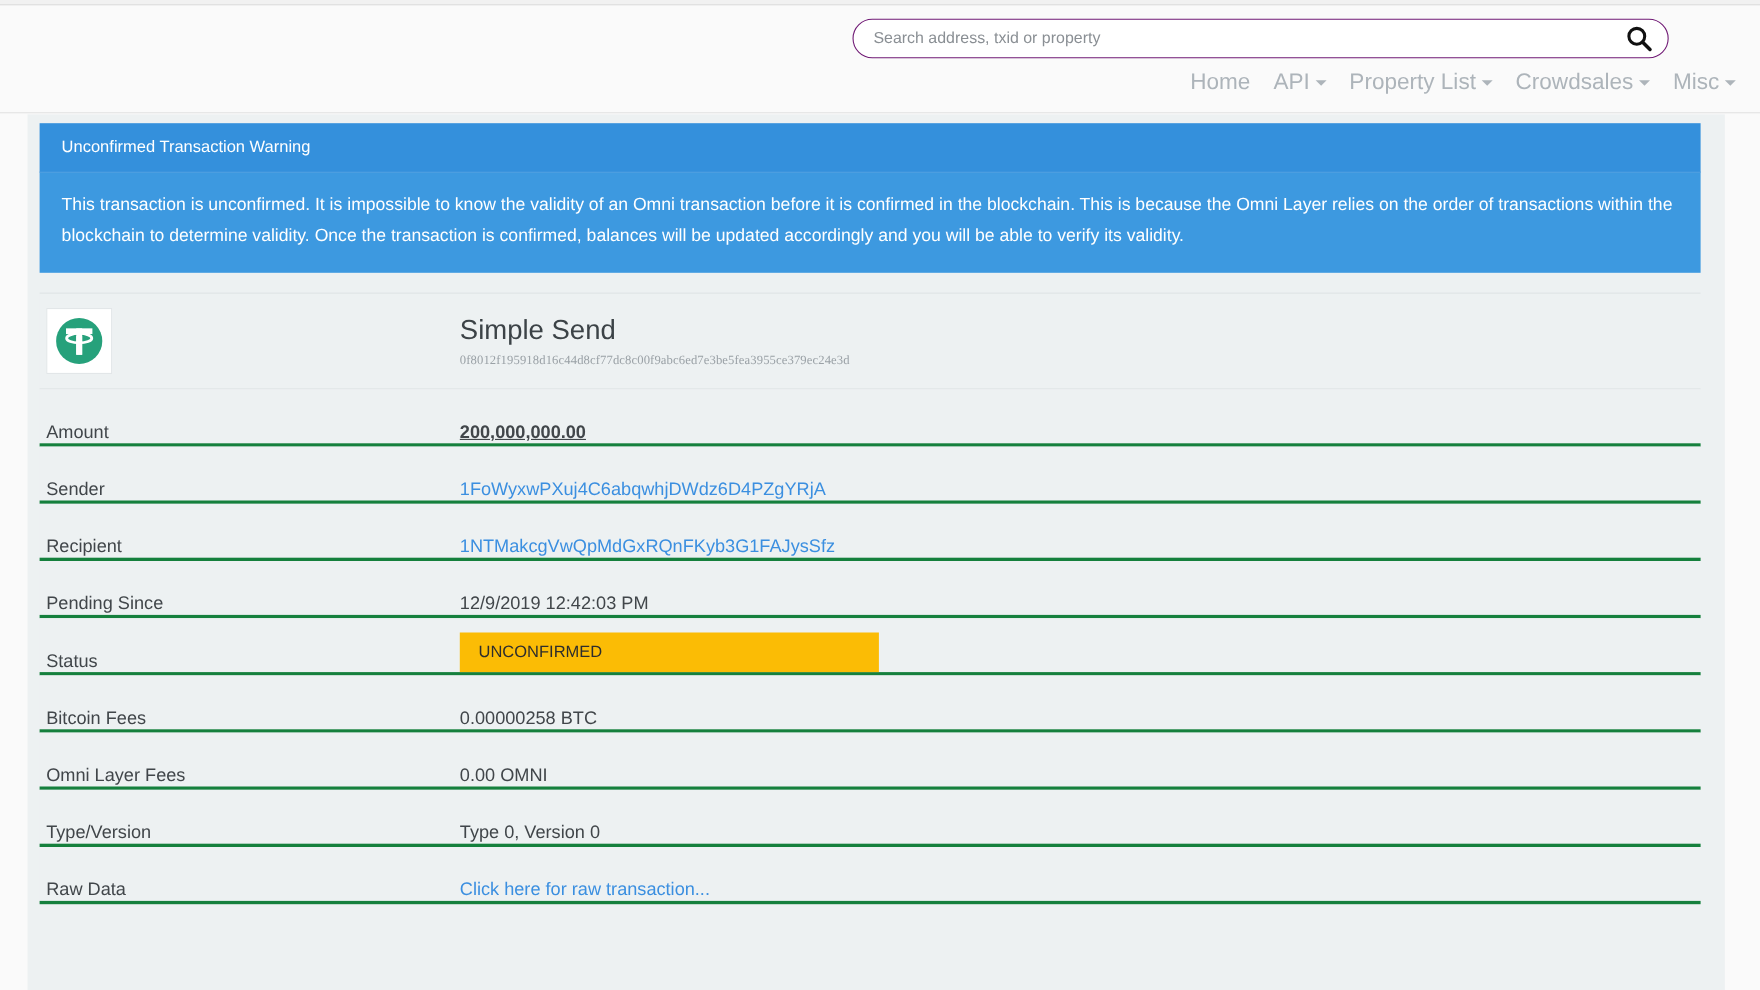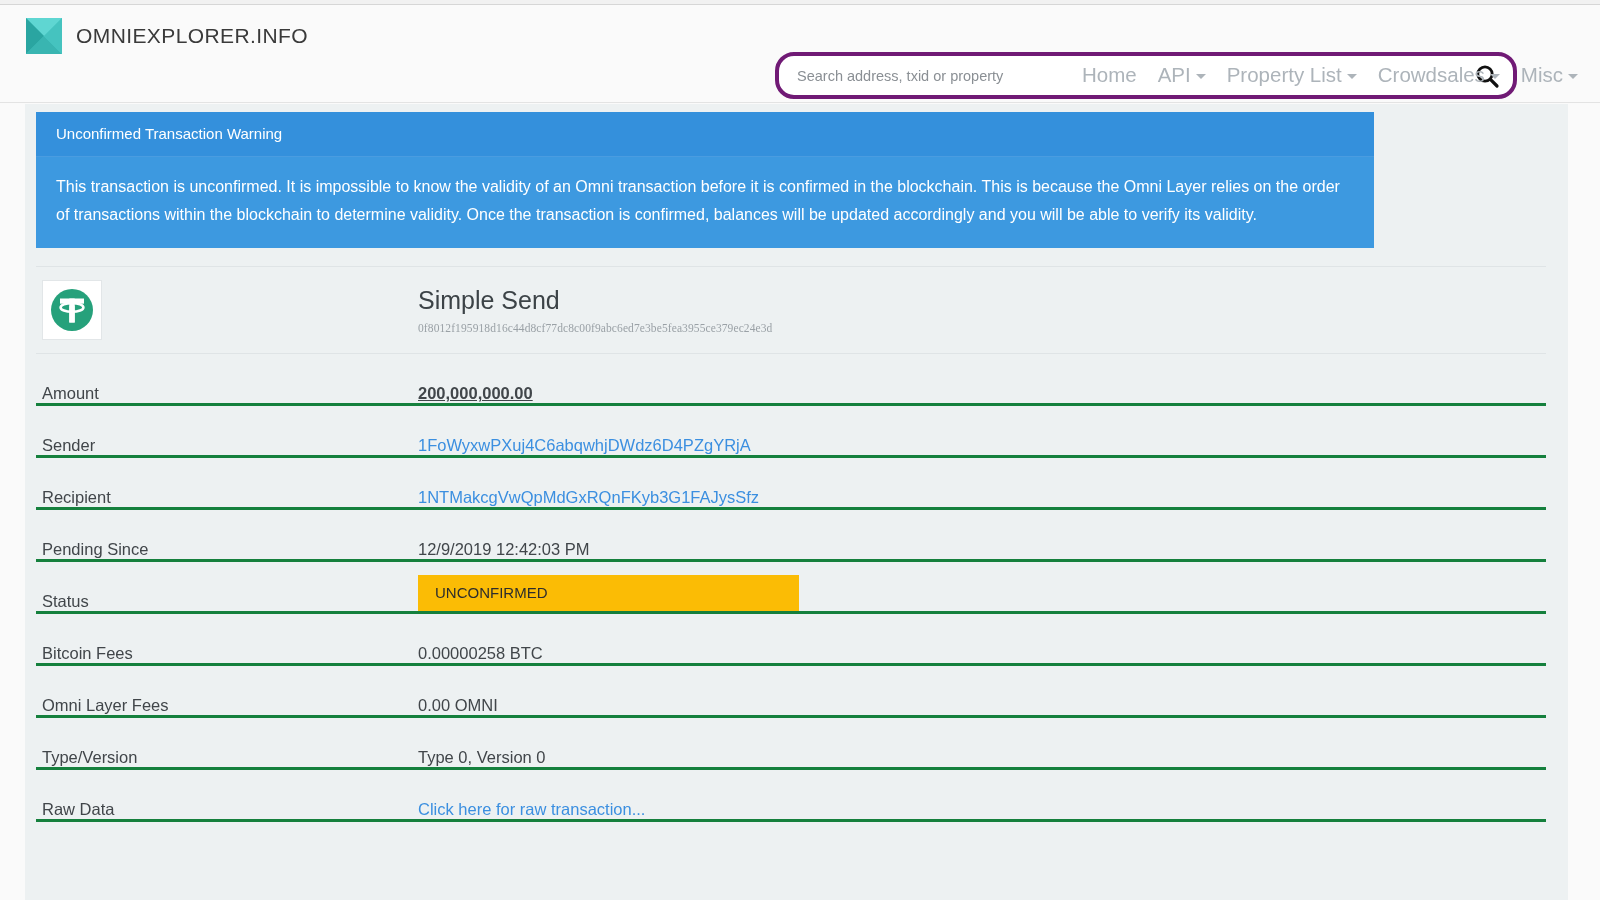--- a/index.html
+++ b/index.html
@@ -44,25 +44,25 @@
     font-size: 21px;
     letter-spacing: .4px;
     color: #3a3a3a;
     font-weight: 400;
     white-space: nowrap;
   }
 
   .searchbox {
     position: absolute;
     left: 775px; top: 12px;
-    width: 742px; height: 47px;
+    width: 742px; height: 36px;
     background: #ffffff;
-    border: 4px solid #701a75;
+    border: 1px solid #701a75;
     border-radius: 19px;
-    display: flex; align-items: center; margin-top: 35px;
+    display: flex; align-items: center;
   }
   .search-input {
     flex: 1 1 auto;
     border: none; outline: none; background: transparent;
     font-family: "Liberation Sans", sans-serif;
     font-size: 14.5px;
     color: #444;
     padding: 0 14px 0 18px;
     height: 100%;
   }
@@ -107,21 +107,21 @@
     left: 25px; top: 0;
     width: 1543px;
     height: 796px;
     background: #edf1f2;
   }
 
   
   .alert {
     position: absolute;
     left: 11px; top: 8px;
-    width: 1338px;
+    width: 1510px;
   }
   .alert-head {
     background: #3490dc;
     color: #ffffff;
     font-size: 15px;
     padding: 13px 20px 14px 20px;
     border-bottom: 1px solid #4a9ce0;
   }
   .alert-body {
     background: #3d99e0;
@@ -217,32 +217,20 @@
     cursor: pointer;
   }
 </style>
 </head>
 <body>
 
 <div class="top-strip"></div>
 
 <div class="header">
 
-  <a class="brand">
-    <span class="brand-logo">
-      <svg width="36" height="36" viewBox="0 0 36 36">
-        <rect x="0" y="0" width="36" height="36" fill="#4ecdc9"></rect>
-        <polygon points="0,0 36,0 18,18" fill="#5fd6d2"></polygon>
-        <polygon points="0,36 36,36 18,18" fill="#39b5b1"></polygon>
-        <polygon points="0,0 0,36 18,18" fill="#2aa5a1"></polygon>
-        <polygon points="36,0 36,36 18,18" fill="#45c3bf"></polygon>
-      </svg>
-    </span>
-    <span class="brand-text">OMNIEXPLORER.INFO</span>
-  </a>
 
   <div class="searchbox">
     <input class="search-input" type="text" placeholder="Search address, txid or property" style="">
     <button class="search-btn">
       <svg width="26" height="26" viewBox="0 0 26 26">
         <circle cx="11" cy="11" r="7.2" fill="none" stroke="#111" stroke-width="2.8"></circle>
         <line x1="16.4" y1="16.4" x2="23" y2="23" stroke="#111" stroke-width="3.2" stroke-linecap="round"></line>
       </svg>
     </button>
   </div>

